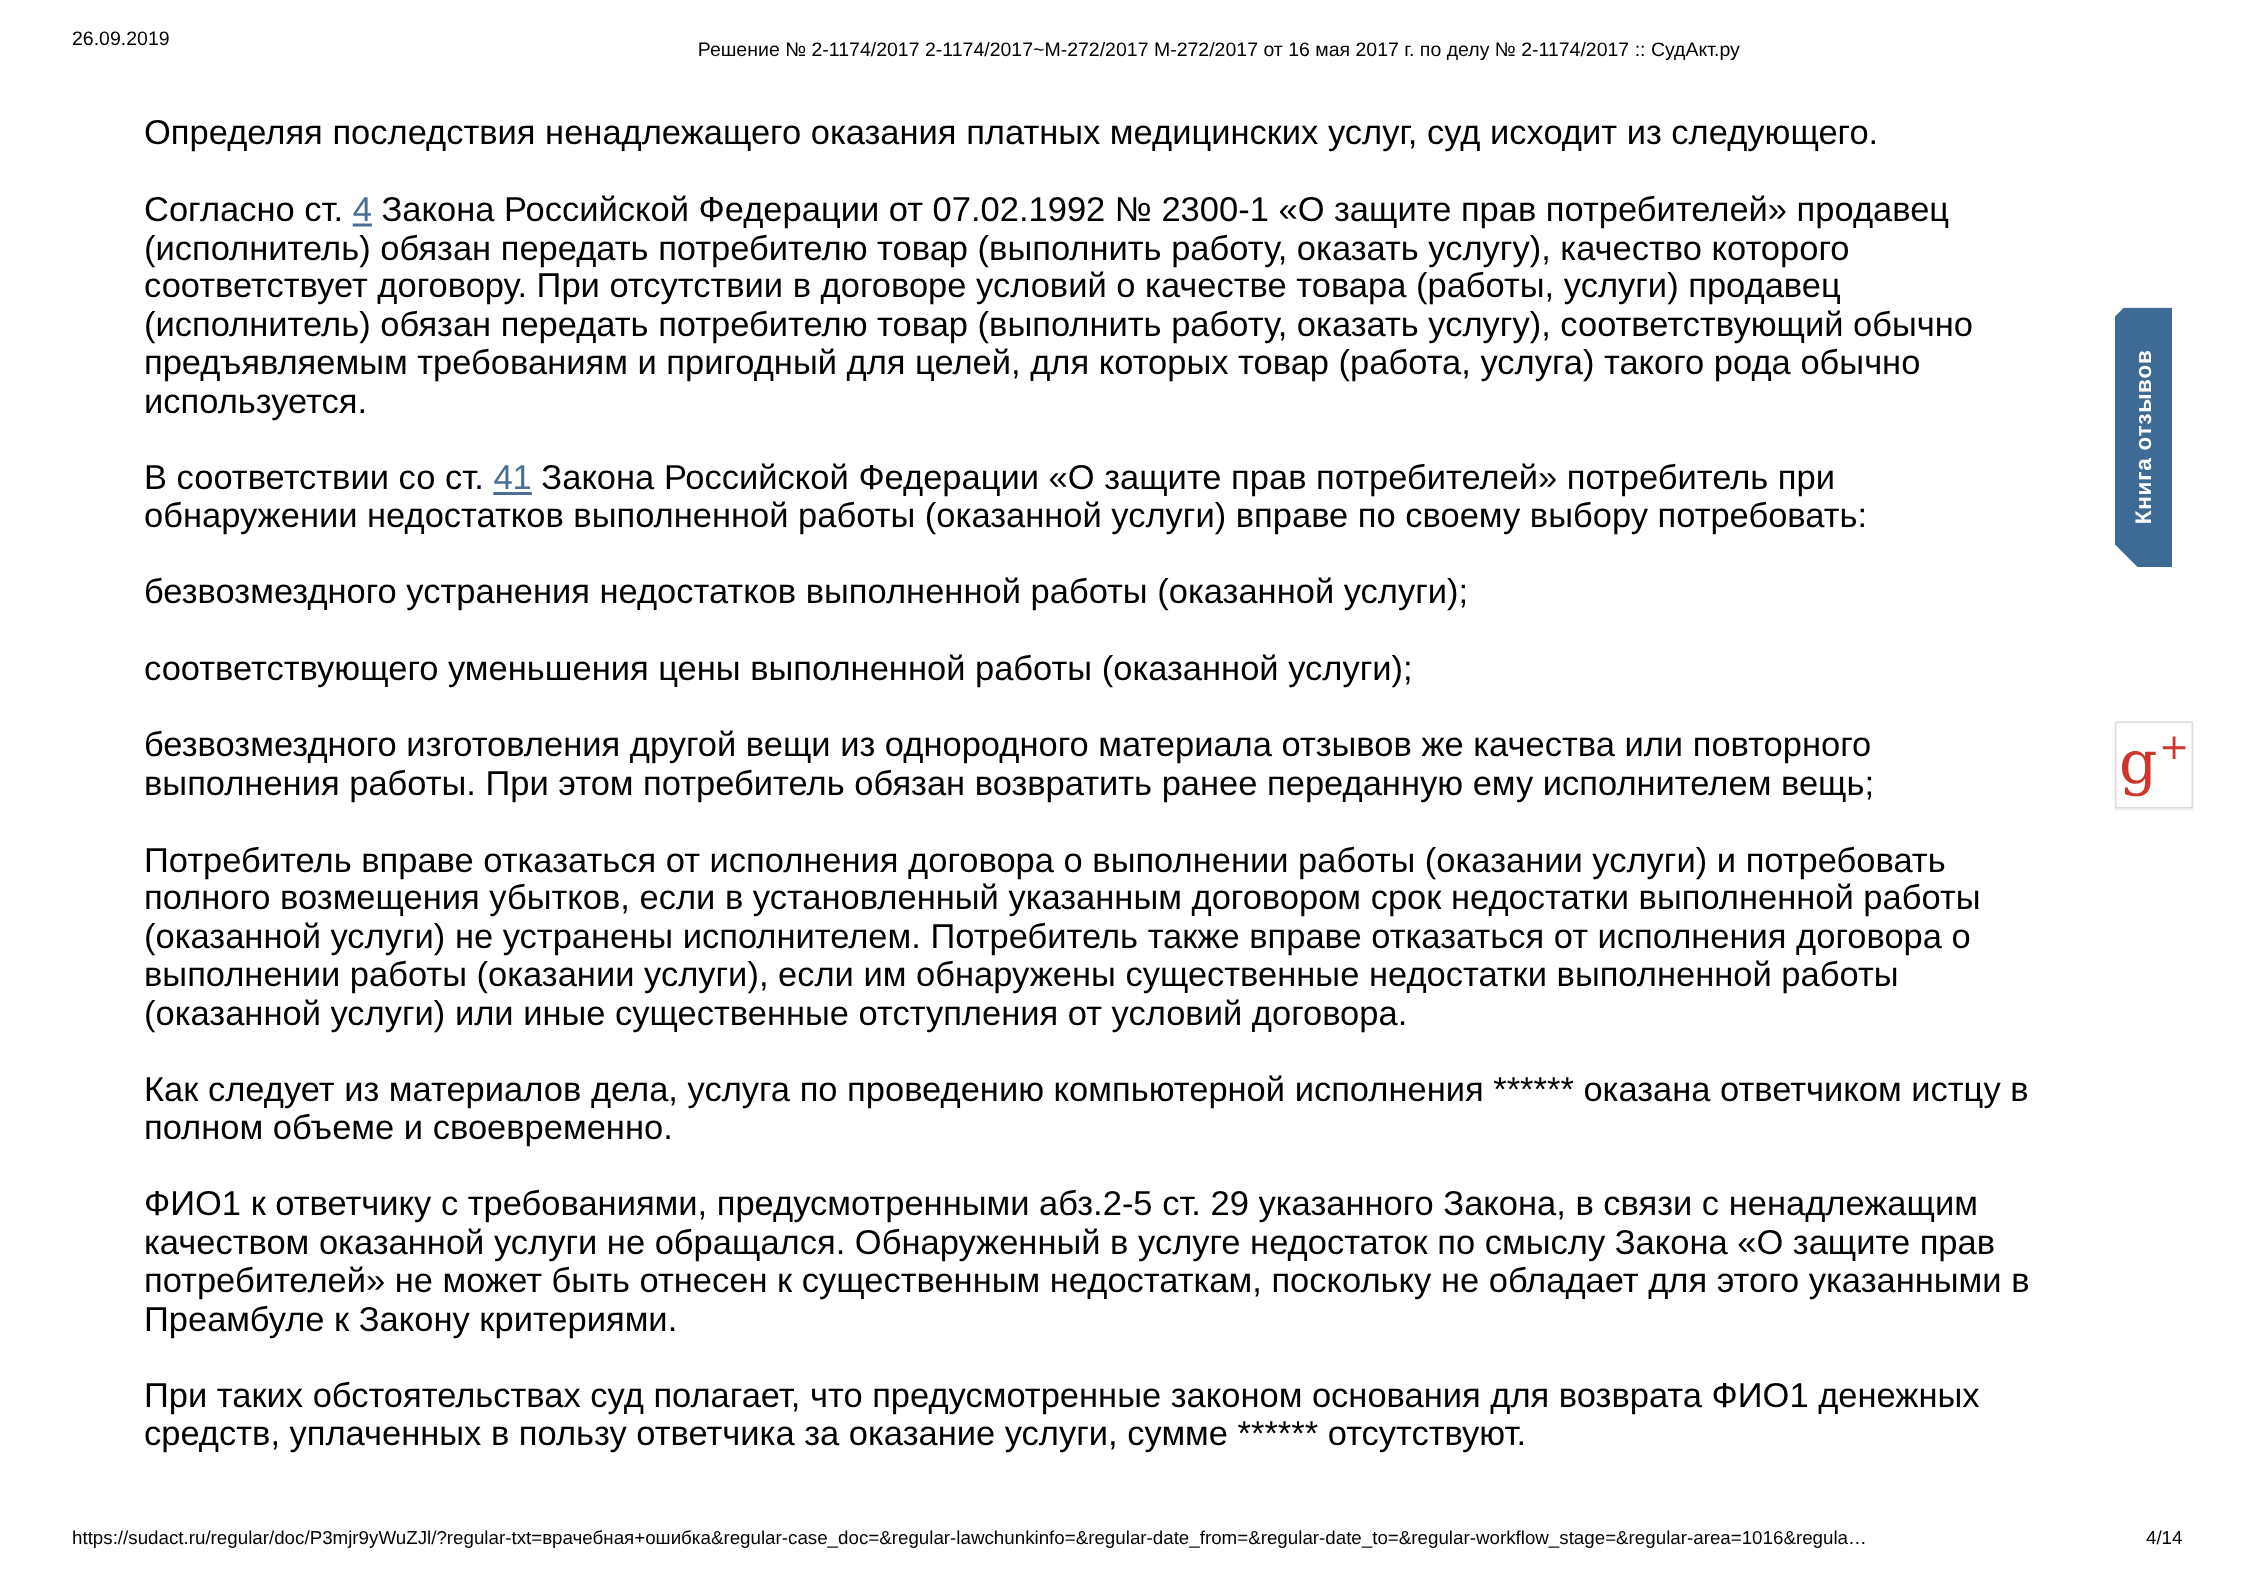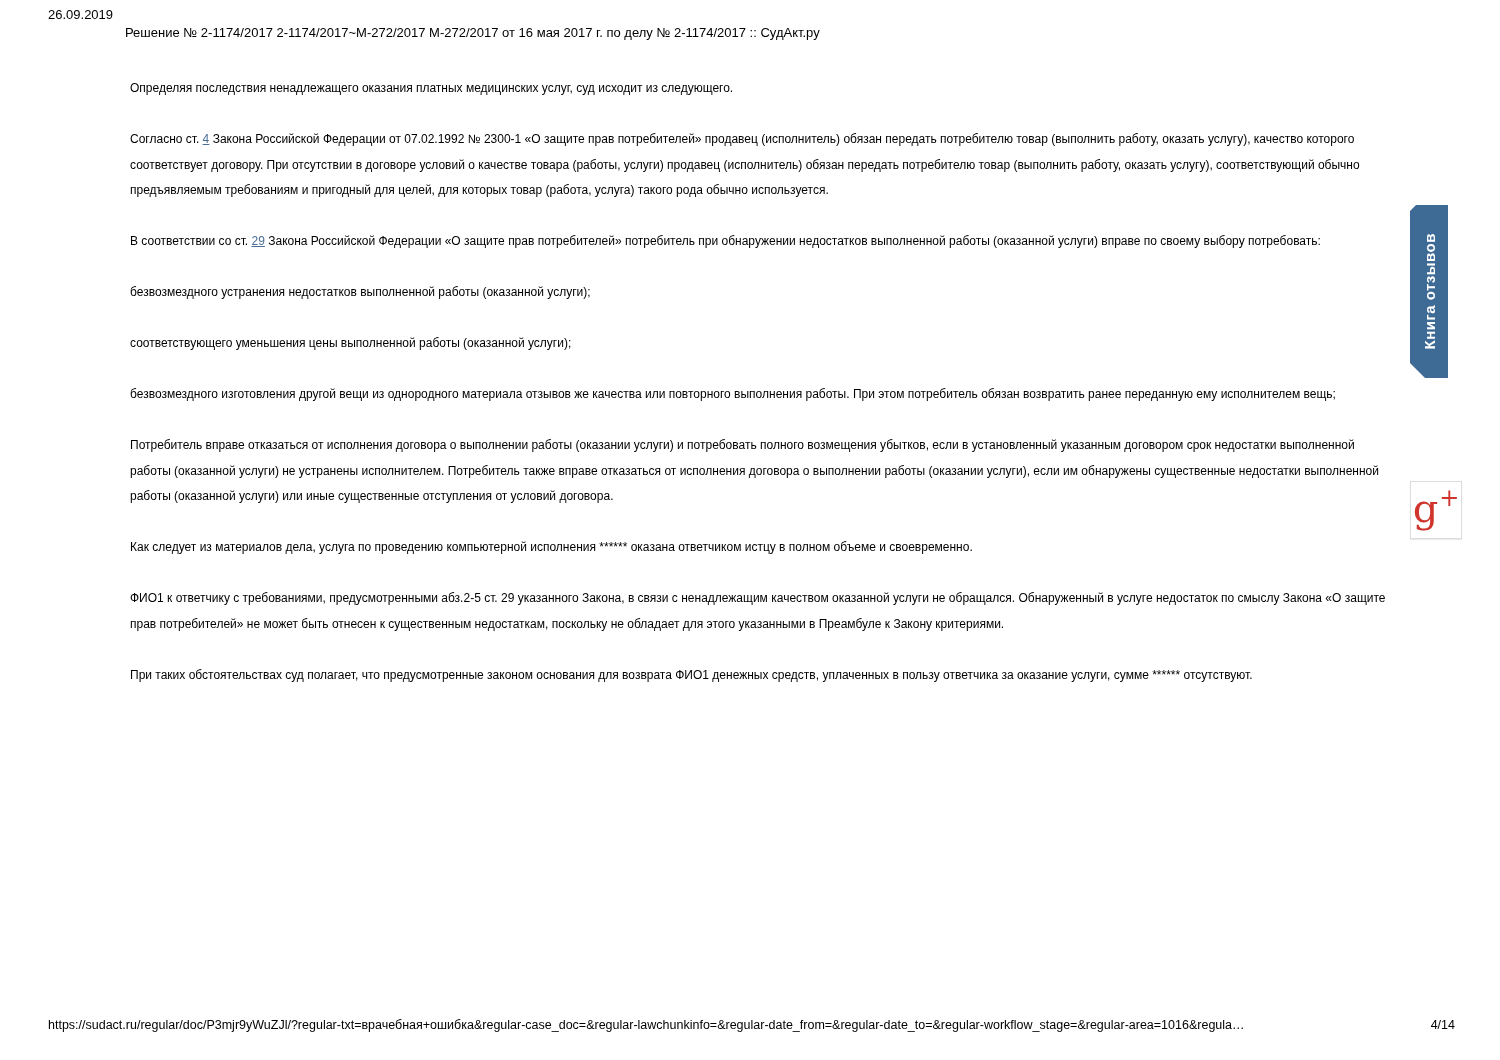--- a/index.html
+++ b/index.html
@@ -9,44 +9,43 @@
     background: #ffffff;
     position: relative;
     overflow: hidden;
     font-family: "Liberation Sans", sans-serif;
     color: #000000;
   }
 
   
   .print-header-date {
     position: absolute;
-    top: 7px;
+    top: 18px;
     left: 48px;
     font-size: 13px;
     white-space: nowrap;
   }
   .print-header-title {
     position: absolute;
     top: 25px;
     left: 125px;
     right: 0;
-    text-align: left;
+    text-align: center;
     font-size: 13px;
     white-space: nowrap;
   }
 
   
   .doc-body {
     position: absolute;
     top: 76px;
     left: 96px;
     width: 1263px;
-    font-size: 12px;
+    font-size: 23px;
     line-height: 25.5px;
-    margin-left: 34px;
   }
   .doc-body p.para {
     margin: 0 0 25.5px 0;
   }
   a.statute-link {
     color: #4a6e96;
     text-decoration: underline;
     cursor: pointer;
   }
 
@@ -116,21 +115,21 @@
 </style>
 </head>
 <body>
 
 <div class="print-header-date">26.09.2019</div>
 <div class="print-header-title">Решение № 2-1174/2017 2-1174/2017~М-272/2017 М-272/2017 от 16 мая 2017 г. по делу № 2-1174/2017 :: СудАкт.ру</div>
 
 <div class="doc-body">
     <p class="para"><span>Определяя последствия ненадлежащего оказания платных медицинских услуг, суд исходит из следующего.</span></p>
     <p class="para"><span>Согласно ст. </span><a class="statute-link" href="#">4</a><span> Закона Российской Федерации от 07.02.1992 № 2300-1 «О защите прав потребителей» продавец (исполнитель) обязан передать потребителю товар (выполнить работу, оказать услугу), качество которого соответствует договору. При отсутствии в договоре условий о качестве товара (работы, услуги) продавец (исполнитель) обязан передать потребителю товар (выполнить работу, оказать услугу), соответствующий обычно предъявляемым требованиям и пригодный для целей, для которых товар (работа, услуга) такого рода обычно используется.</span></p>
-    <p class="para"><span>В соответствии со ст. </span><a class="statute-link" href="#">29</a><span> Закона Российской Федерации «О защите прав потребителей» потребитель при обнаружении недостатков выполненной работы (оказанной услуги) вправе по своему выбору потребовать:</span></p>
+    <p class="para"><span>В соответствии со ст. </span><a class="statute-link" href="#">41</a><span> Закона Российской Федерации «О защите прав потребителей» потребитель при обнаружении недостатков выполненной работы (оказанной услуги) вправе по своему выбору потребовать:</span></p>
     <p class="para"><span>безвозмездного устранения недостатков выполненной работы (оказанной услуги);</span></p>
     <p class="para"><span>соответствующего уменьшения цены выполненной работы (оказанной услуги);</span></p>
     <p class="para"><span>безвозмездного изготовления другой вещи из однородного материала отзывов же качества или повторного выполнения работы. При этом потребитель обязан возвратить ранее переданную ему исполнителем вещь;</span></p>
     <p class="para"><span>Потребитель вправе отказаться от исполнения договора о выполнении работы (оказании услуги) и потребовать полного возмещения убытков, если в установленный указанным договором срок недостатки выполненной работы (оказанной услуги) не устранены исполнителем. Потребитель также вправе отказаться от исполнения договора о выполнении работы (оказании услуги), если им обнаружены существенные недостатки выполненной работы (оказанной услуги) или иные существенные отступления от условий договора.</span></p>
     <p class="para"><span>Как следует из материалов дела, услуга по проведению компьютерной исполнения ****** оказана ответчиком истцу в полном объеме и своевременно.</span></p>
     <p class="para"><span>ФИО1 к ответчику с требованиями, предусмотренными абз.2-5 ст. 29 указанного Закона, в связи с ненадлежащим качеством оказанной услуги не обращался. Обнаруженный в услуге недостаток по смыслу Закона «О защите прав потребителей» не может быть отнесен к существенным недостаткам, поскольку не обладает для этого указанными в Преамбуле к Закону критериями.</span></p>
     <p class="para"><span>При таких обстоятельствах суд полагает, что предусмотренные законом основания для возврата ФИО1 денежных средств, уплаченных в пользу ответчика за оказание услуги, сумме ****** отсутствуют.</span></p>
   </div>
 
 <div class="feedback-tab" style="background: rgb(62, 106, 150);">

